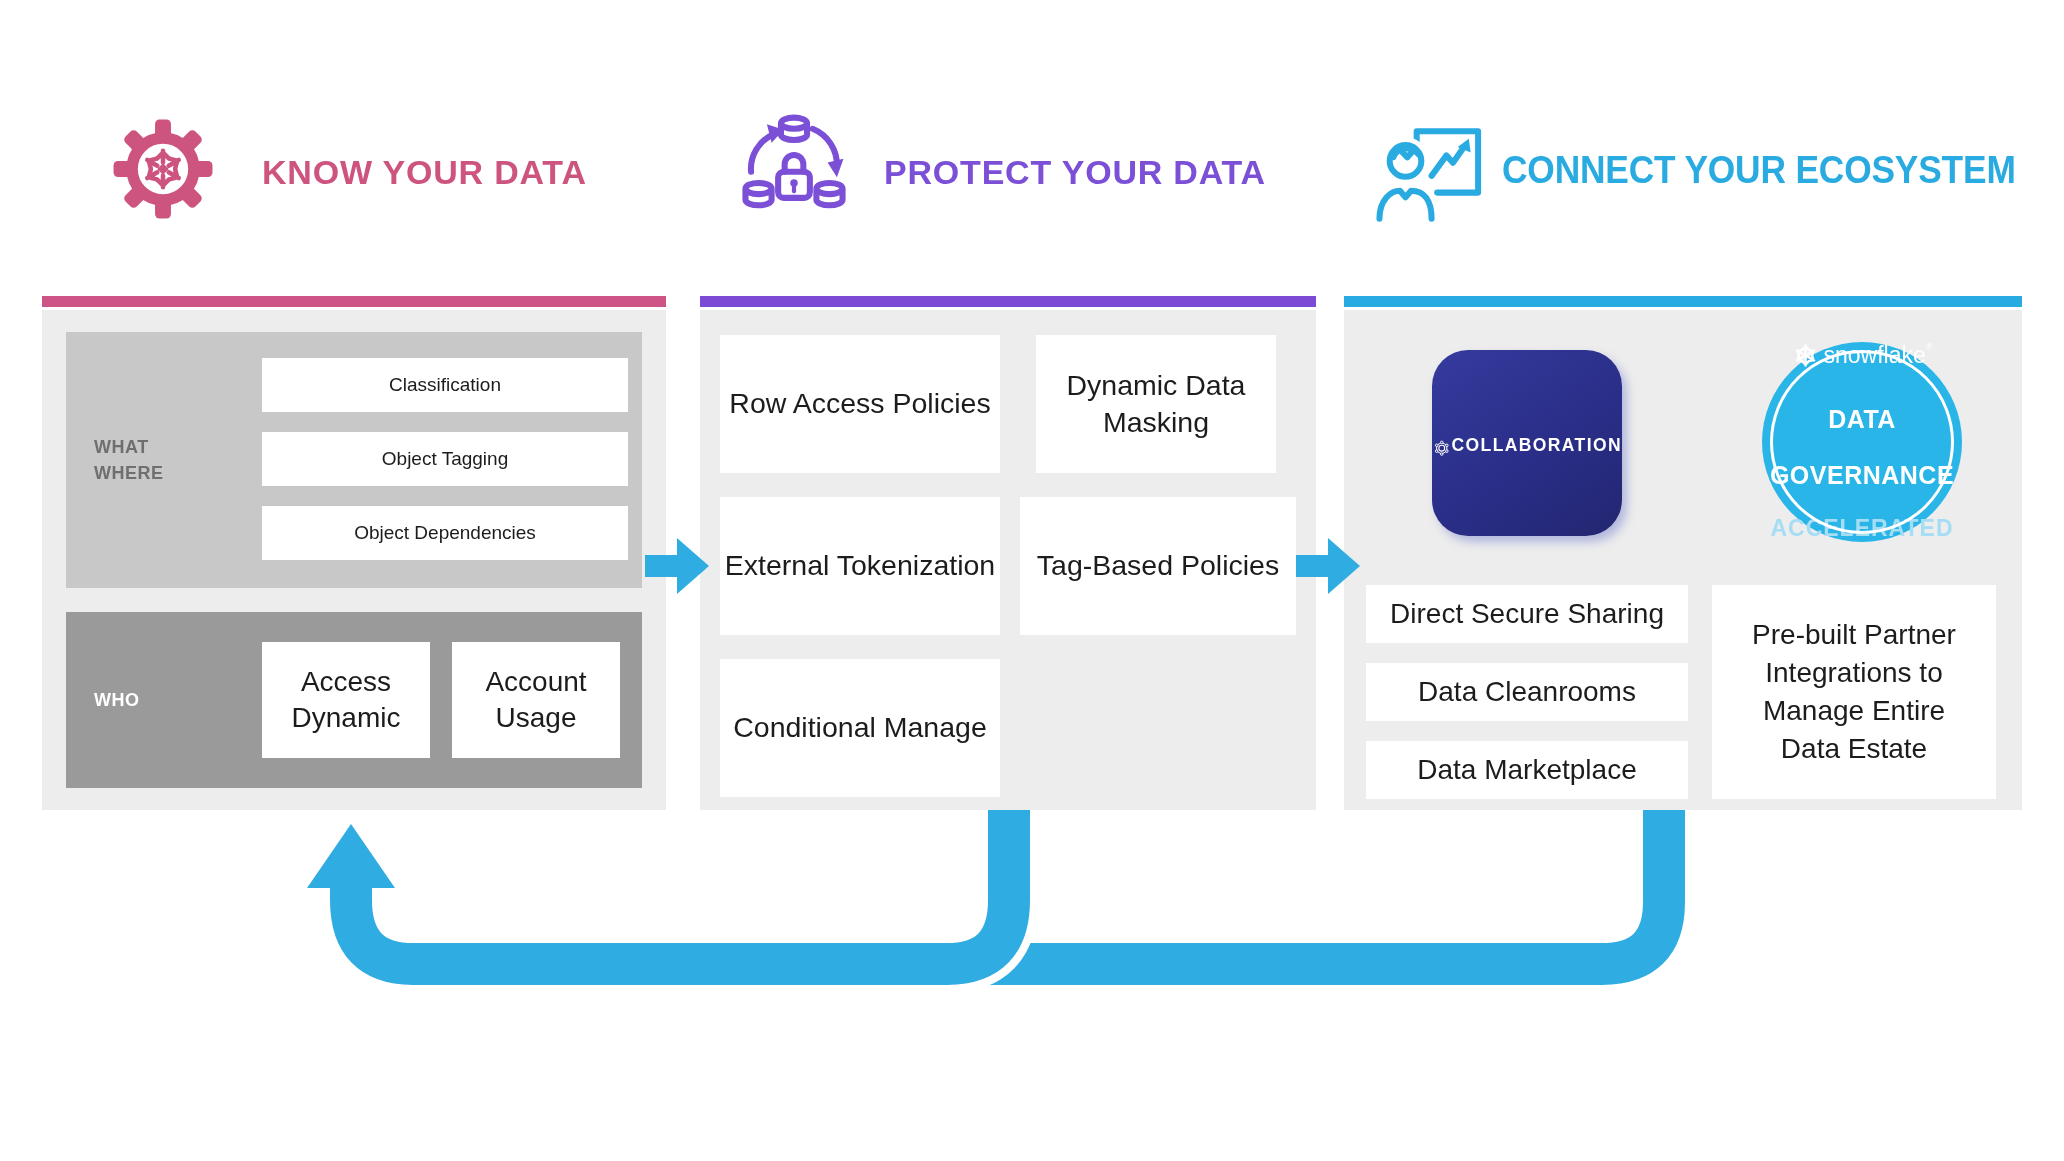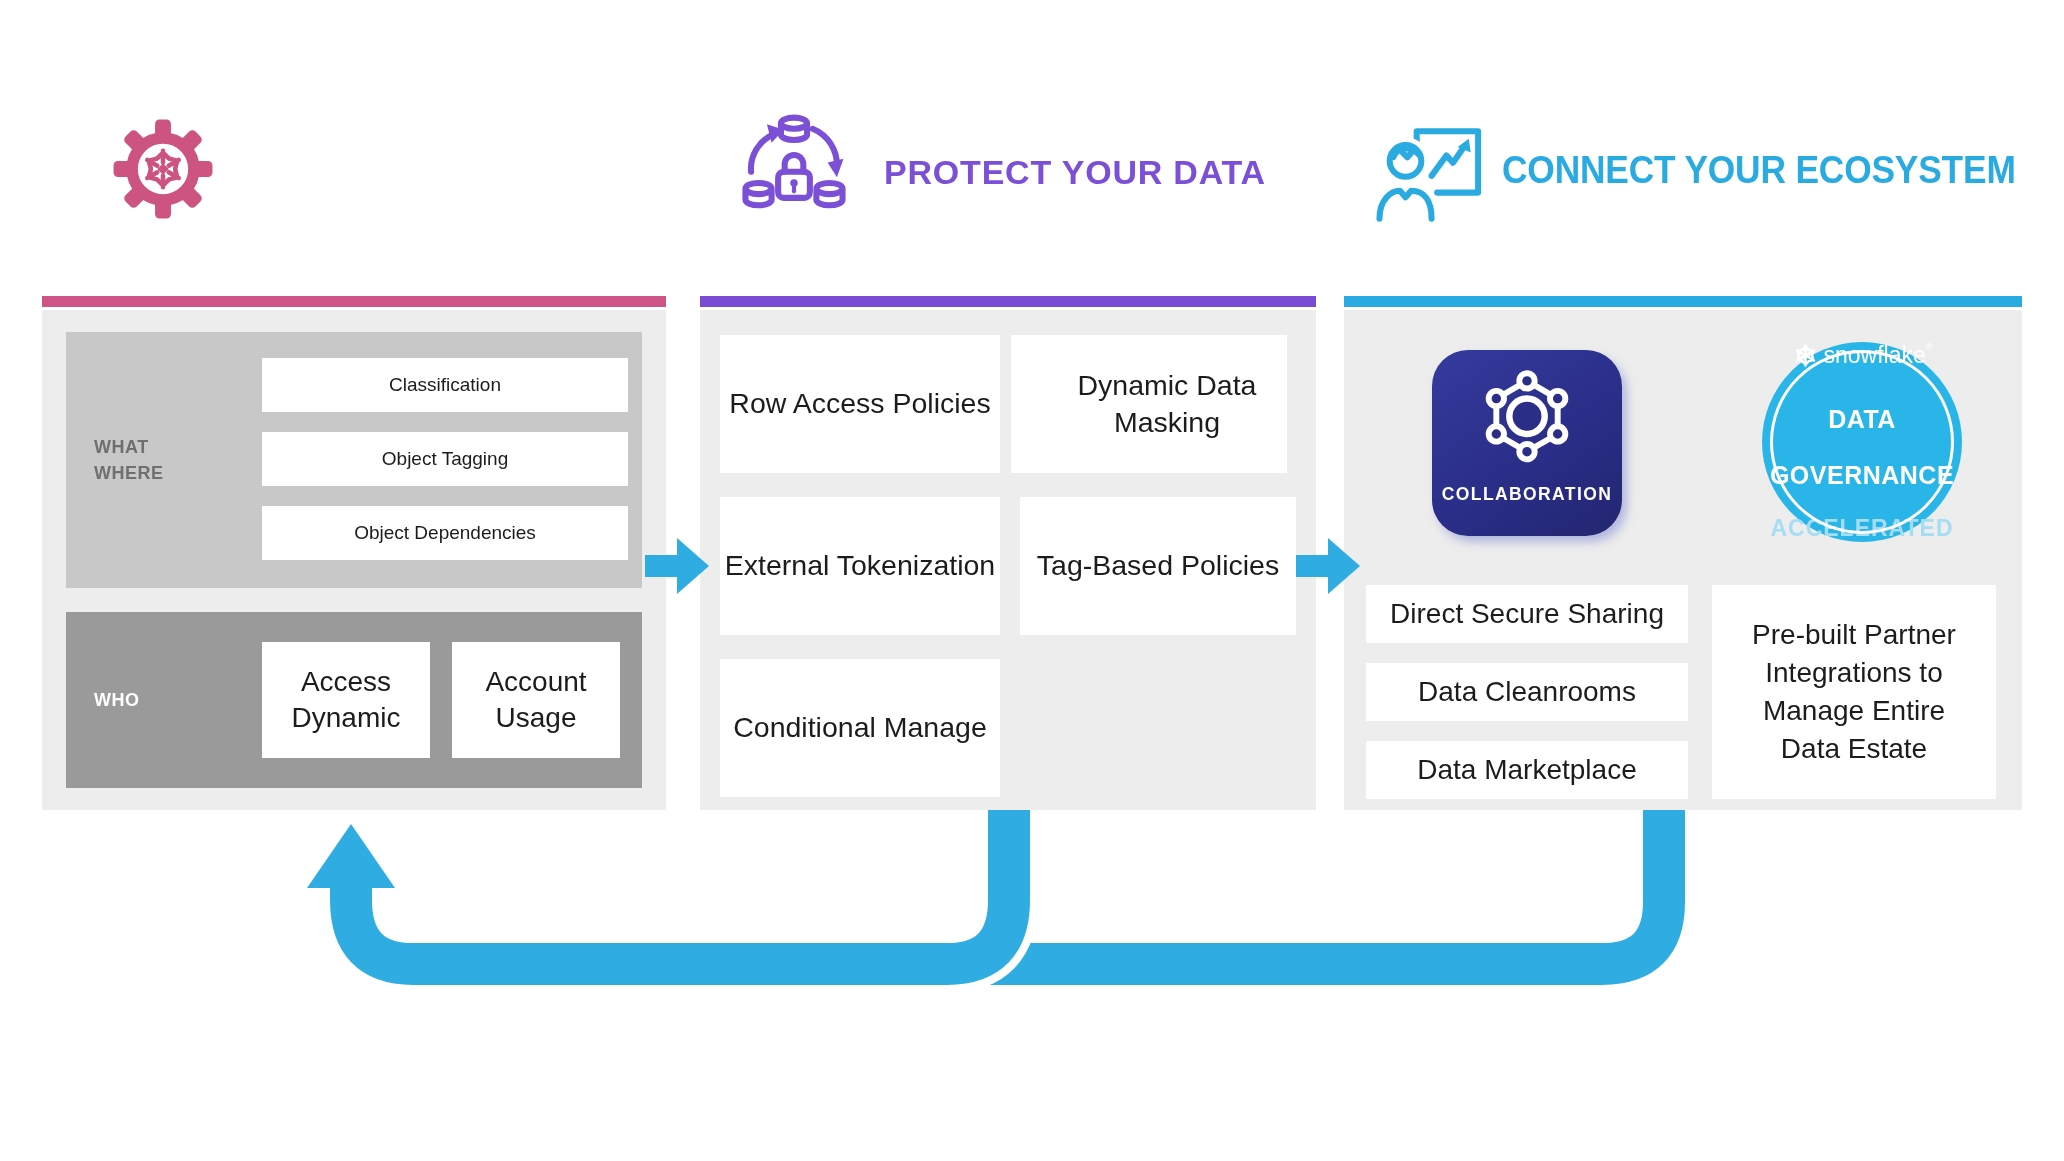--- a/index.html
+++ b/index.html
@@ -32,29 +32,29 @@
   .who-box .grp-label{color:#fff;}
   .row-white{position:absolute;left:196px;width:366px;height:54px;background:#fff;
              display:flex;align-items:center;justify-content:center;font-size:19px;}
   .card-white{position:absolute;top:30px;width:168px;height:116px;background:#fff;
               display:flex;align-items:center;justify-content:center;text-align:center;
               font-size:28px;line-height:1.28;}
 
   
   .cell{position:absolute;background:#fff;display:flex;align-items:center;justify-content:center;
         text-align:center;font-size:28.5px;line-height:1.3;width:280px;height:138px;}
-  .cell.c0{left:20px;top:25px;}   .cell.c1{left:311px;top:25px;width:240px;padding-left:36px;}
+  .cell.c0{left:20px;top:25px;}   .cell.c1{left:336px;top:25px;width:240px;}
   .cell.c2{left:20px;top:187px;}  .cell.c3{left:320px;top:187px;width:276px;}
   .cell.c4{left:20px;top:349px;}
 
   
   .collab-badge{position:absolute;left:88px;top:40px;width:190px;height:186px;border-radius:36px;
                 background:linear-gradient(145deg,#353b9e 0%,#2a2e88 55%,#232670 100%);
                 box-shadow:5px 6px 10px rgba(130,140,210,.55);
-                display:flex;flex-direction:column;align-items:center;justify-content:flex-start;}
+                display:flex;align-items:center;justify-content:flex-start;}
   .collab-label{margin-top:4px;color:#fff;font-weight:700;font-size:17.5px;letter-spacing:1.4px;}
   .snow-badge{position:absolute;left:418px;top:32px;width:200px;height:200px;border-radius:50%;
               background:#29b5e8;display:flex;flex-direction:column;align-items:center;justify-content:space-between;}
   .snow-badge::before{content:"";position:absolute;inset:8px;border:3px solid #fff;border-radius:50%;}
   .snow-brand{display:flex;align-items:center;gap:5px;color:#fff;font-size:23px;margin-bottom:8px;}
   .snow-brand sup{font-size:9px;vertical-align:top;}
   .snow-line{color:#fff;font-weight:700;font-size:25px;line-height:1.12;letter-spacing:.5px;}
   .snow-line.accel{color:#a5ddf4;font-size:23px;letter-spacing:1px;}
   .mini-row{position:absolute;left:22px;width:322px;height:58px;background:#fff;
             display:flex;align-items:center;justify-content:center;font-size:28px;}
@@ -112,20 +112,21 @@
       <rect x="51" y="4" width="18" height="22" rx="5" transform="rotate(90 60 60)"></rect>
       <rect x="51" y="4" width="18" height="22" rx="5" transform="rotate(135 60 60)"></rect>
       <rect x="51" y="4" width="18" height="22" rx="5" transform="rotate(180 60 60)"></rect>
       <rect x="51" y="4" width="18" height="22" rx="5" transform="rotate(225 60 60)"></rect>
       <rect x="51" y="4" width="18" height="22" rx="5" transform="rotate(270 60 60)"></rect>
       <rect x="51" y="4" width="18" height="22" rx="5" transform="rotate(315 60 60)"></rect>
     </g>
     <circle cx="60" cy="60" r="35" fill="#fff" stroke="#ce5480" stroke-width="13"></circle>
     <use href="#flake" x="32" y="32" width="56" height="56"></use>
   </svg>
+  <div class="hdr-title know">KNOW YOUR DATA</div>
 
   <svg class="abs" style="left:738px;top:112px" width="112" height="112" viewBox="0 0 120 120">
     <g stroke="#7b4fd6" stroke-width="6.5" fill="none" stroke-linecap="round" stroke-linejoin="round">
       <path d="M46 12 a14 6 0 1 1 28 0 a14 6 0 1 1 -28 0 M46 12 v12 a14 6 0 0 0 28 0 v-12"></path>
       <path d="M8 82 a14 6 0 1 1 28 0 a14 6 0 1 1 -28 0 M8 82 v12 a14 6 0 0 0 28 0 v-12"></path>
       <path d="M84 82 a14 6 0 1 1 28 0 a14 6 0 1 1 -28 0 M84 82 v12 a14 6 0 0 0 28 0 v-12"></path>
       <rect x="43" y="64" width="34" height="28" rx="6"></rect>
       <path d="M50 64 v-8 a10 10 0 0 1 20 0 v8"></path>
       <path d="M14 64 A 40 40 0 0 1 38 24"></path>
       <path d="M80 18 A 42 42 0 0 1 106 58"></path>

